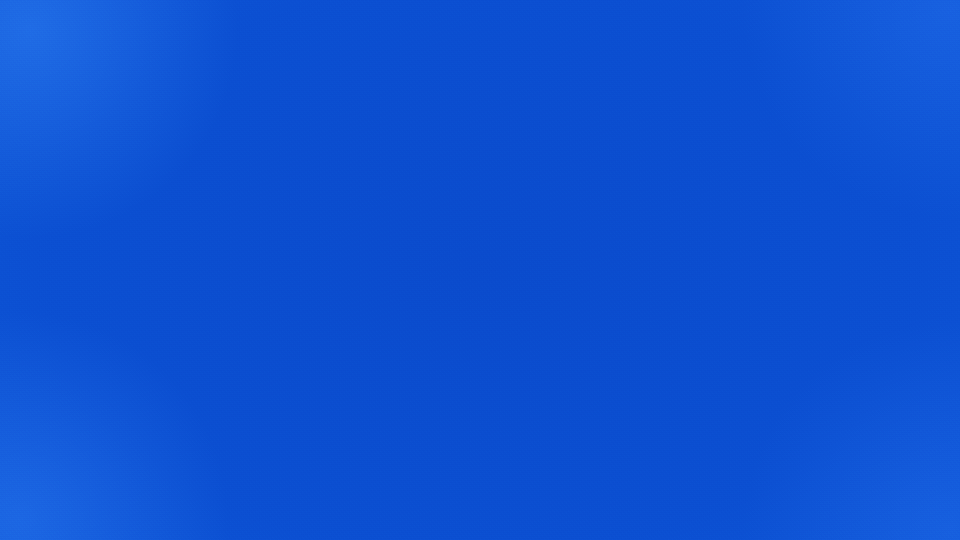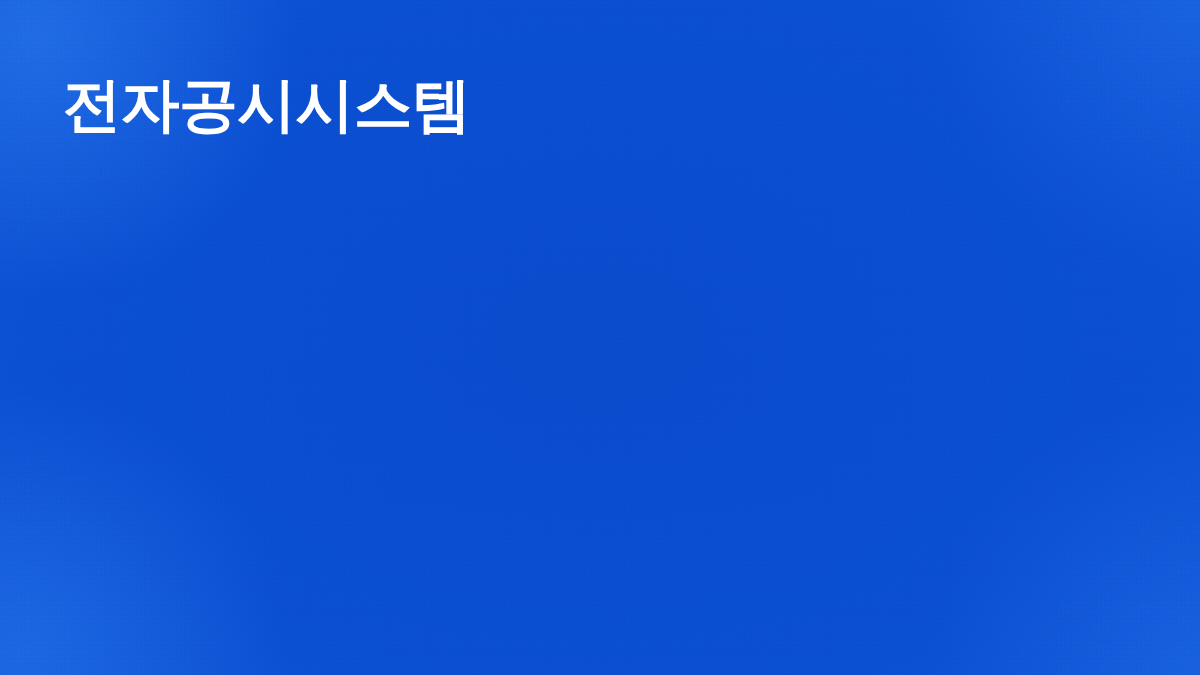--- a/index.html
+++ b/index.html
@@ -96,17 +96,16 @@
 
 <div id="slide">
 
   <div id="bg-glow-tl"></div>
   <div id="bg-glow-bl"></div>
   <div id="bg-glow-tr"></div>
   <div id="bg-glow-br"></div>
   <div id="bg-noise"></div>
 
   <div id="title-block">
-    <span class="title-line">전자공시시스템</span>
   </div>
 
 
 </div>
 
 </body></html>

